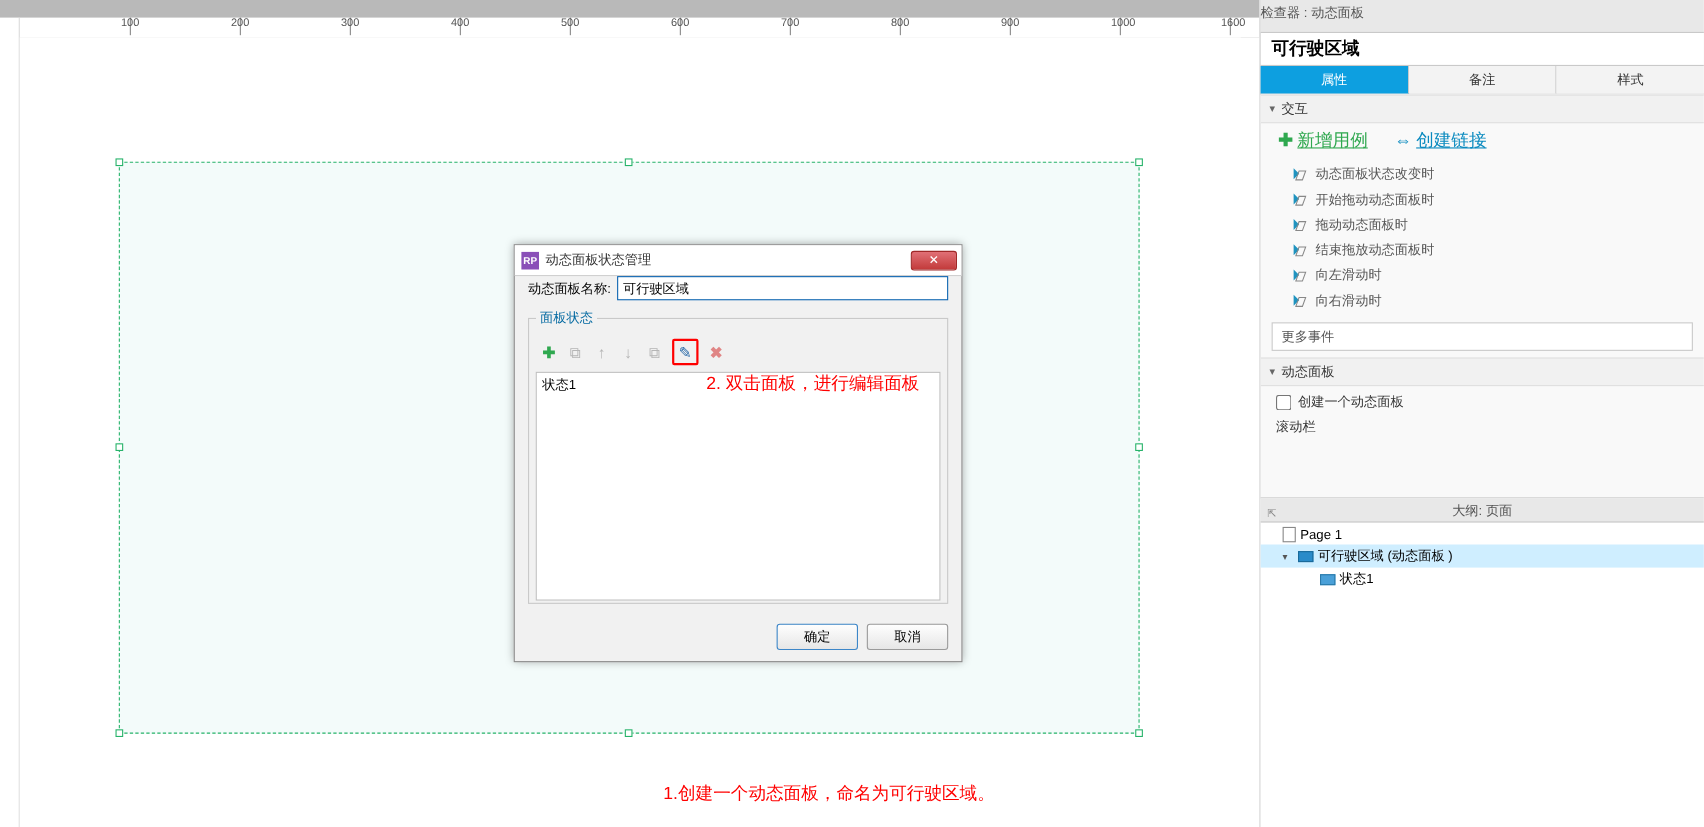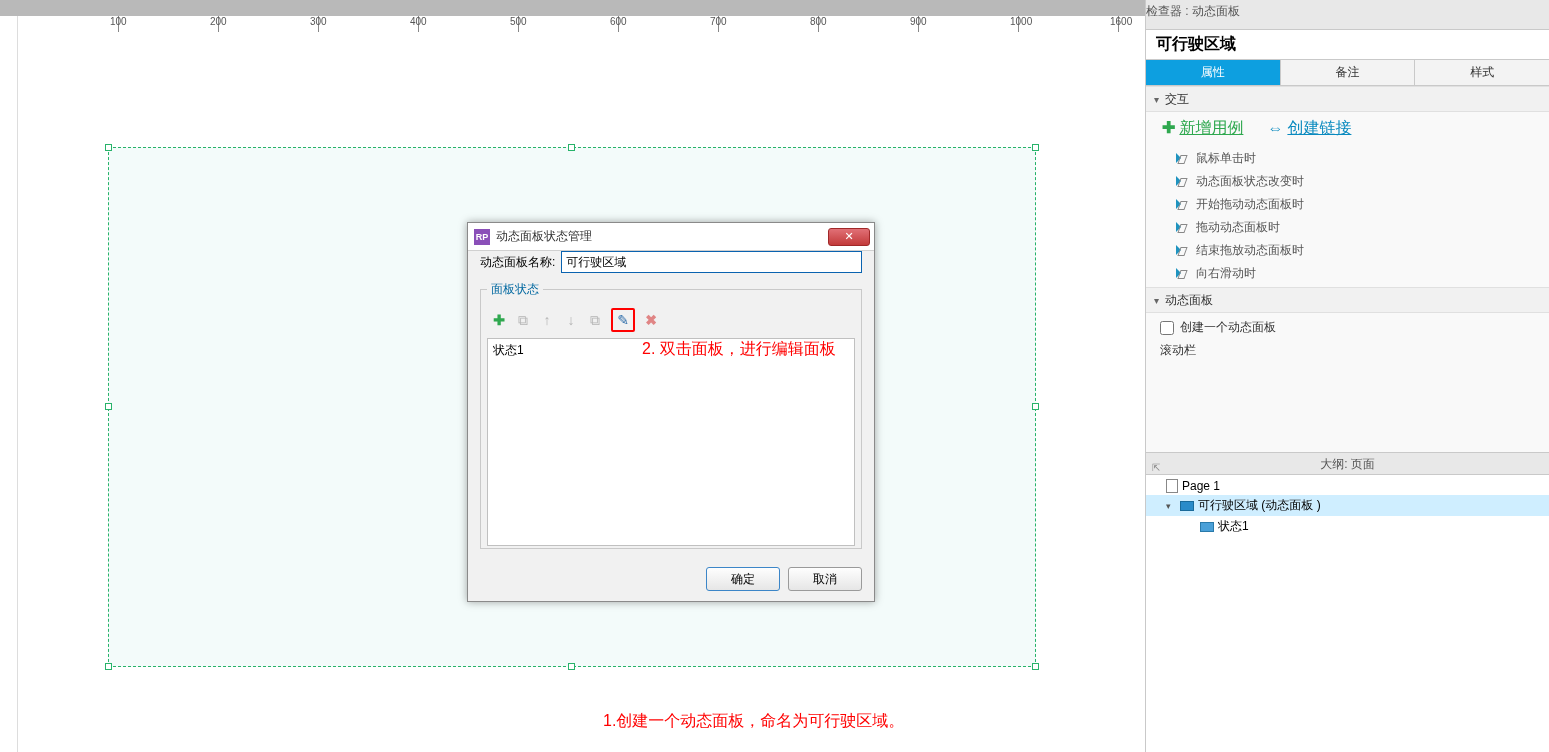--- a/index.html
+++ b/index.html
@@ -338,43 +338,44 @@
       <span>
         <span class="add-ic">✚</span><a class="add">新增用例</a>
       </span>
       <span>
         <span class="link-ic">⇔</span><a class="create">创建链接</a>
       </span>
     </div>
     <div class="event-list" id="event-list">
         <div class="event-item">
           <span class="evicon"></span>
-          <span>鼠标单击时</span>
-        </div>
-        <div class="event-item">
-          <span class="evicon"></span>
           <span>动态面板状态改变时</span>
         </div>
         <div class="event-item">
           <span class="evicon"></span>
           <span>开始拖动动态面板时</span>
         </div>
         <div class="event-item">
           <span class="evicon"></span>
           <span>拖动动态面板时</span>
         </div>
         <div class="event-item">
           <span class="evicon"></span>
           <span>结束拖放动态面板时</span>
         </div>
         <div class="event-item">
           <span class="evicon"></span>
+          <span>向左滑动时</span>
+        </div>
+        <div class="event-item">
+          <span class="evicon"></span>
           <span>向右滑动时</span>
         </div>
       </div>
+    <div class="more-row">更多事件</div>
 
     <div class="section-head">
       <span class="chev">▾</span>
       <span>动态面板</span>
     </div>
     <div class="fit-row">
       <input type="checkbox" style="">
       <span>创建一个动态面板</span>
     </div>
     <div class="truncated-label">滚动栏</div>

